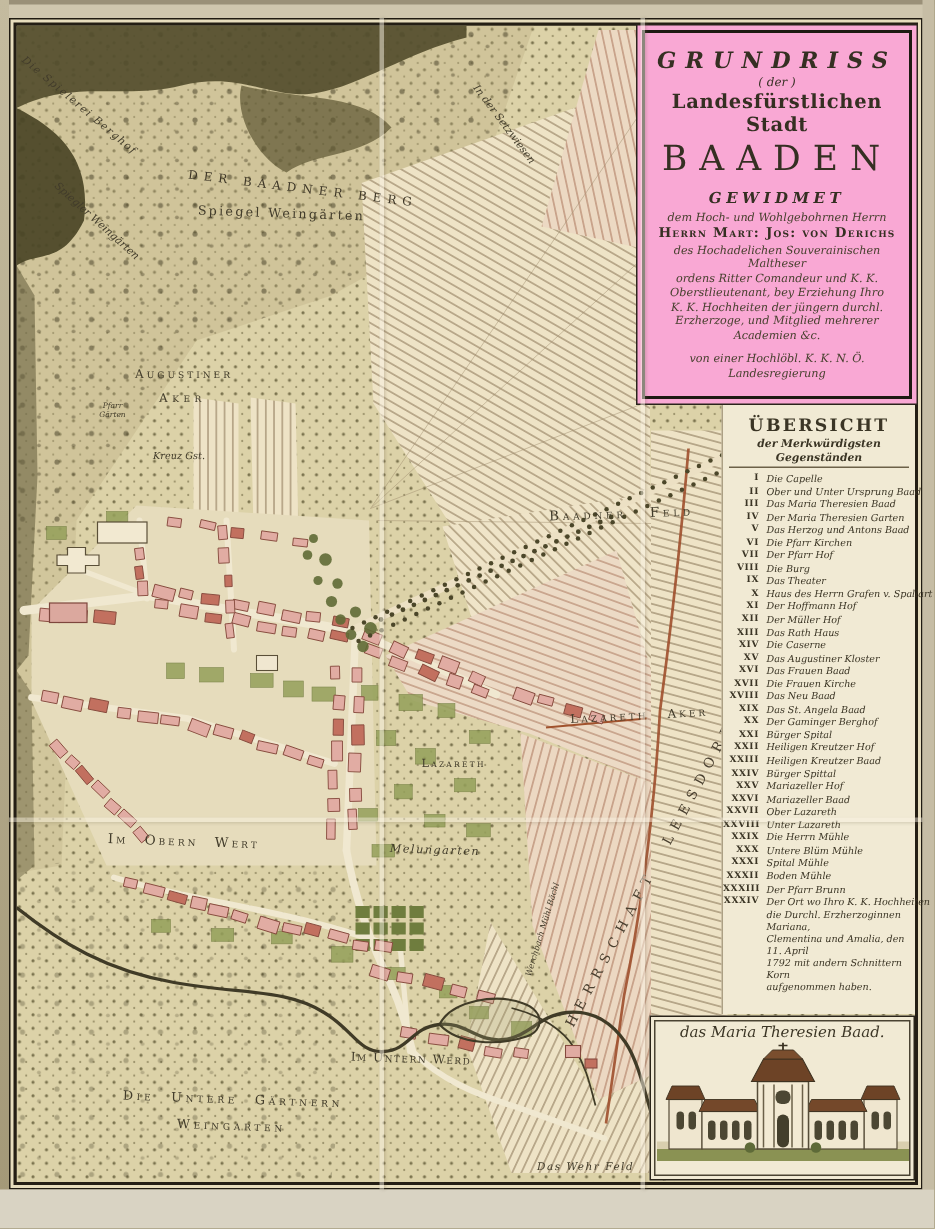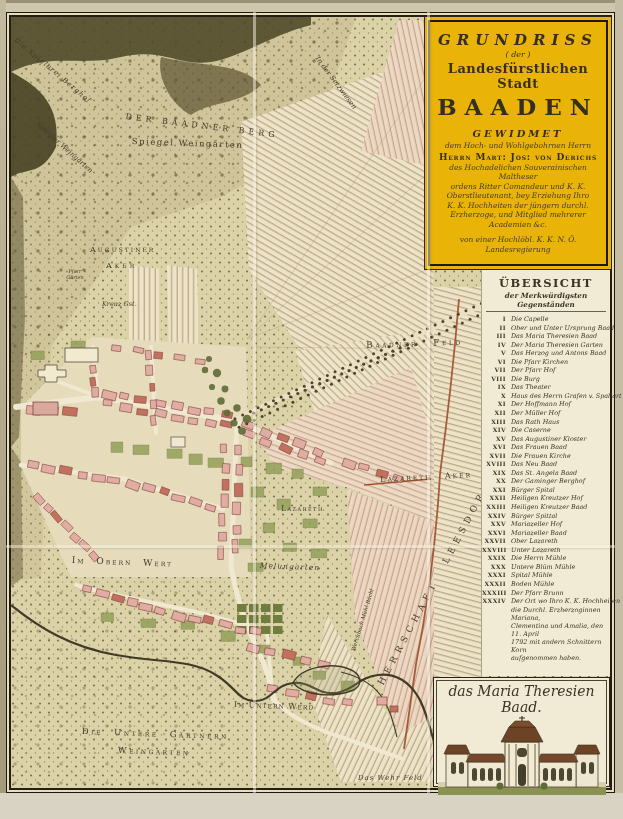--- a/index.html
+++ b/index.html
@@ -14,27 +14,27 @@
   .plate-inner{position:absolute;inset:2px;border:3px solid #241e14;box-shadow:inset 0 0 20px rgba(90,80,50,.3);}
   #mapsvg{position:absolute;left:11px;top:17px;width:599px;height:771px;z-index:1;}
 
   
   .lbl{position:absolute;z-index:5;color:#423c2b;white-space:nowrap;transform-origin:0 0;
        font-family:"DejaVu Serif","Liberation Serif",serif;}
   .it{font-style:italic;}
   .sc{font-variant:small-caps;}
 
   
-  .cartouche{position:absolute;left:424px;top:16px;width:188px;height:254px;background:#eab308;
+  .cartouche{position:absolute;left:424px;top:16px;width:188px;height:254px;background:#f9a8d4;
              border:1px solid #2a241c;box-sizing:border-box;z-index:10;}
   .c-inner{position:absolute;inset:3px;border:2.5px solid #1e1a12;text-align:center;color:#352f22;overflow:hidden;}
   .c-title1{margin-top:9px;font-size:15px;font-weight:bold;font-style:italic;letter-spacing:6px;}
   .c-title2{font-size:8px;font-style:italic;margin-top:1px;}
   .c-title3{font-size:13px;font-weight:bold;margin-top:2px;letter-spacing:.5px;}
-  .c-title4{font-size:23px;letter-spacing:8px;margin-top:2px;font-weight:bold;}
+  .c-title4{font-size:23px;letter-spacing:8px;margin-top:2px;font-weight:normal;}
   .c-gewidmet{font-size:10px;font-weight:bold;font-style:italic;letter-spacing:3px;margin-top:8px;}
   .c-script{font-size:7.5px;font-style:italic;line-height:9.5px;color:#47402e;}
   .c-intro{margin-top:2px;}
   .c-dedicatee{font-size:9px;font-weight:bold;font-variant:small-caps;letter-spacing:.8px;margin:1px 0;}
   .surveyor{margin-top:6px;}
 
   
   .legend{position:absolute;left:481px;top:270px;width:129px;height:406px;background:#f1ead4;
           border-left:1px solid #aca084;box-sizing:border-box;z-index:10;color:#3b3525;padding-top:6px;}
   .lg-title{text-align:center;font-size:11.5px;font-weight:bold;letter-spacing:1.5px;}
@@ -42,21 +42,21 @@
           padding-bottom:2px;margin:1px 4px 3px 4px;}
   .lg-row{display:flex;line-height:8.55px;}
   .lg-num{width:24px;text-align:right;font-size:6px;font-weight:bold;flex:none;letter-spacing:.4px;}
   .lg-txt{font-size:6.4px;font-style:italic;margin-left:5px;white-space:nowrap;}
   .lg-cont{font-size:6.4px;font-style:italic;margin-left:29px;line-height:8px;}
 
   
   .pic-panel{position:absolute;left:433px;top:677px;width:177px;height:110px;background:#f1ead4;
              border:1.2px solid #2a2419;box-sizing:border-box;z-index:10;}
   .pic-inner{position:absolute;inset:2px;border:.8px solid #4a4332;text-align:center;}
-  .pic-caption{font-size:14px;font-style:italic;color:#3b3525;margin-top:2px;}
+  .pic-caption{font-size:10px;font-style:italic;color:#3b3525;margin-top:2px;}
   .pic-svg{display:block;margin:1px auto 0 auto;}
 
   .crease{position:absolute;z-index:20;pointer-events:none;}
   .crease.v{top:12px;height:781px;width:3px;background:rgba(250,244,229,.5);box-shadow:1px 0 2px rgba(110,100,75,.25);}
   .crease.h{left:6px;width:609px;height:3px;background:rgba(250,244,229,.45);box-shadow:0 1px 2px rgba(110,100,75,.2);}
 </style>
 </head>
 <body>
 
 <div class="page">

